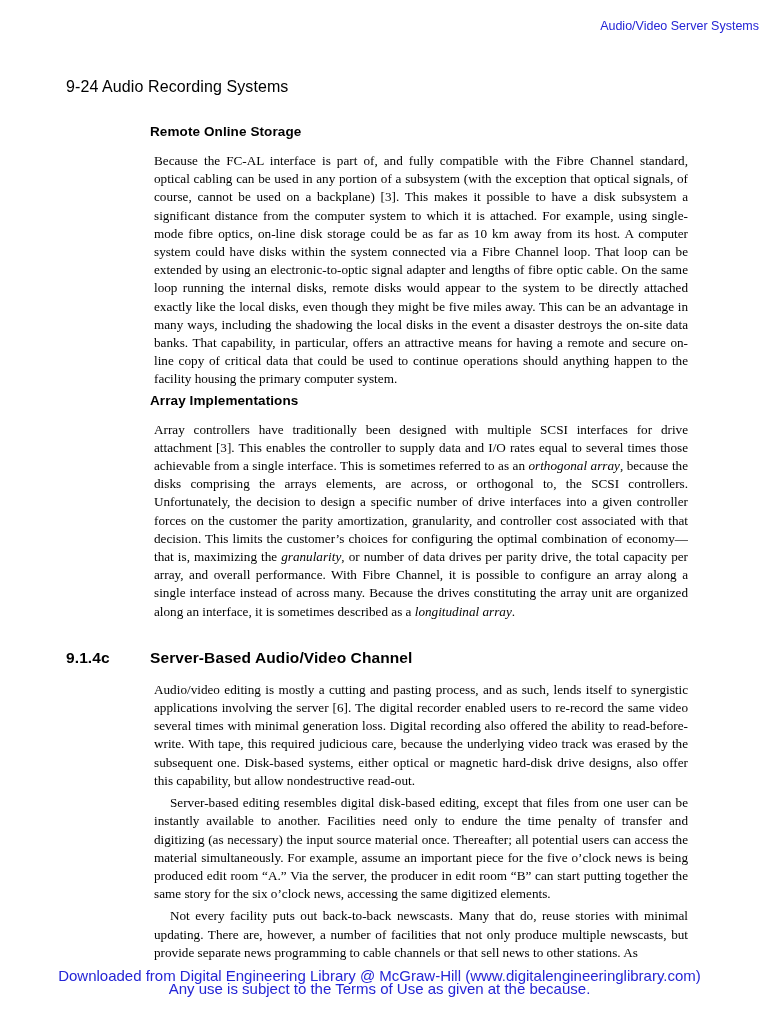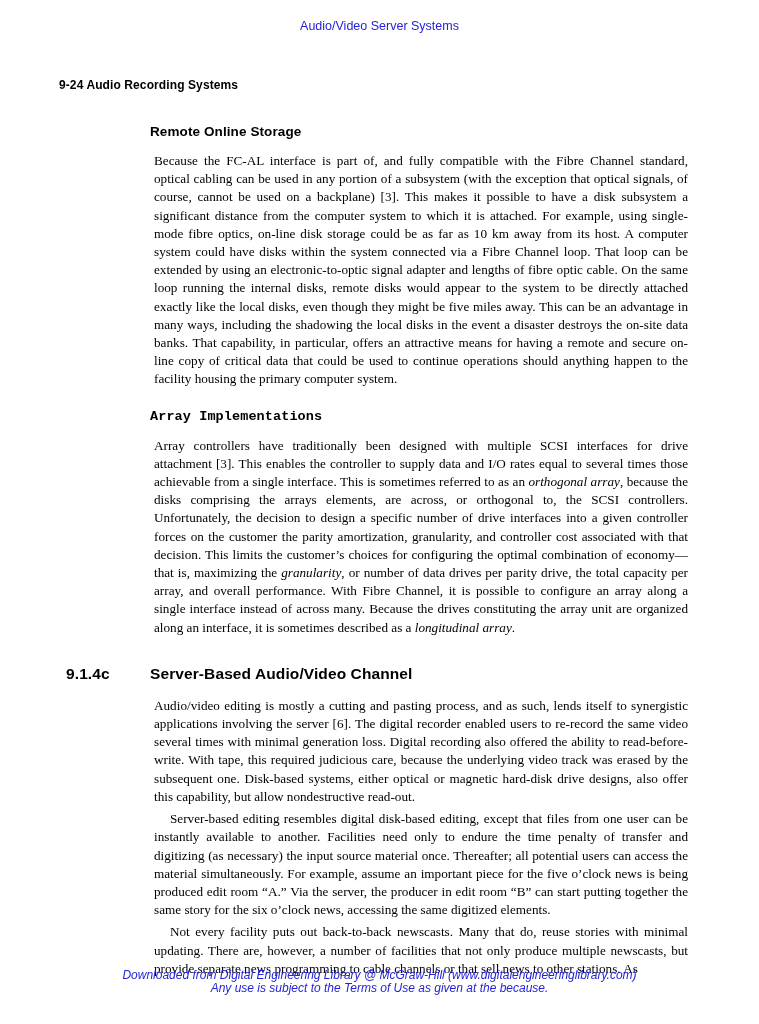--- a/index.html
+++ b/index.html
@@ -11,48 +11,48 @@
     background: #ffffff;
     overflow: hidden;
     font-family: "Liberation Serif", serif;
     color: #000000;
   }
   .running-header {
     position: absolute;
     top: 19px;
     left: 0;
     width: 100%;
-    text-align: center;
+    text-align: right;
     font-family: "Liberation Sans", sans-serif;
     font-size: 12.5px;
     color: #2424d6;
   }
   .page-head {
     position: absolute;
     top: 78px;
-    left: 59px;
+    left: 66px;
     font-family: "Liberation Sans", sans-serif;
-    font-weight: bold;
-    font-size: 12px;
+    font-weight: normal;
+    font-size: 16px;
     letter-spacing: 0.1px;
   }
   .content {
     position: absolute;
     top: 124px;
     left: 150px;
     width: 542px;
   }
   h3.subhead {
     font-family: "Liberation Sans", sans-serif;
     font-weight: bold;
     font-size: 13.5px;
     margin: 0 0 13px 0;
     letter-spacing: 0.1px;
   }
-  h3.subhead.second { margin-top: 20px; font-family: Liberation Mono, monospace; }
+  h3.subhead.second { margin-top: 4px; }
   p.body {
     font-size: 13.2px;
     line-height: 18.2px;
     text-align: justify;
     margin: 4px;
   }
   p.body.indent { text-indent: 16px; }
   .sec-row {
     position: relative;
     margin: 28px 0 14px 0;
@@ -66,24 +66,23 @@
     left: -84px;
     top: 0;
   }
   .page-footer {
     position: absolute;
     top: 969px;
     left: 0;
     width: 100%;
     text-align: center;
     font-family: "Liberation Sans", sans-serif;
-    font-size: 12px;
+    font-size: 15px;
     line-height: 13px;
     color: #2424d6;
-    font-style: italic;
   }
   i { }
 </style>
 </head>
 <body>
 
 <div class="page">
 
   <div class="running-header">Audio/Video Server Systems</div>
 

